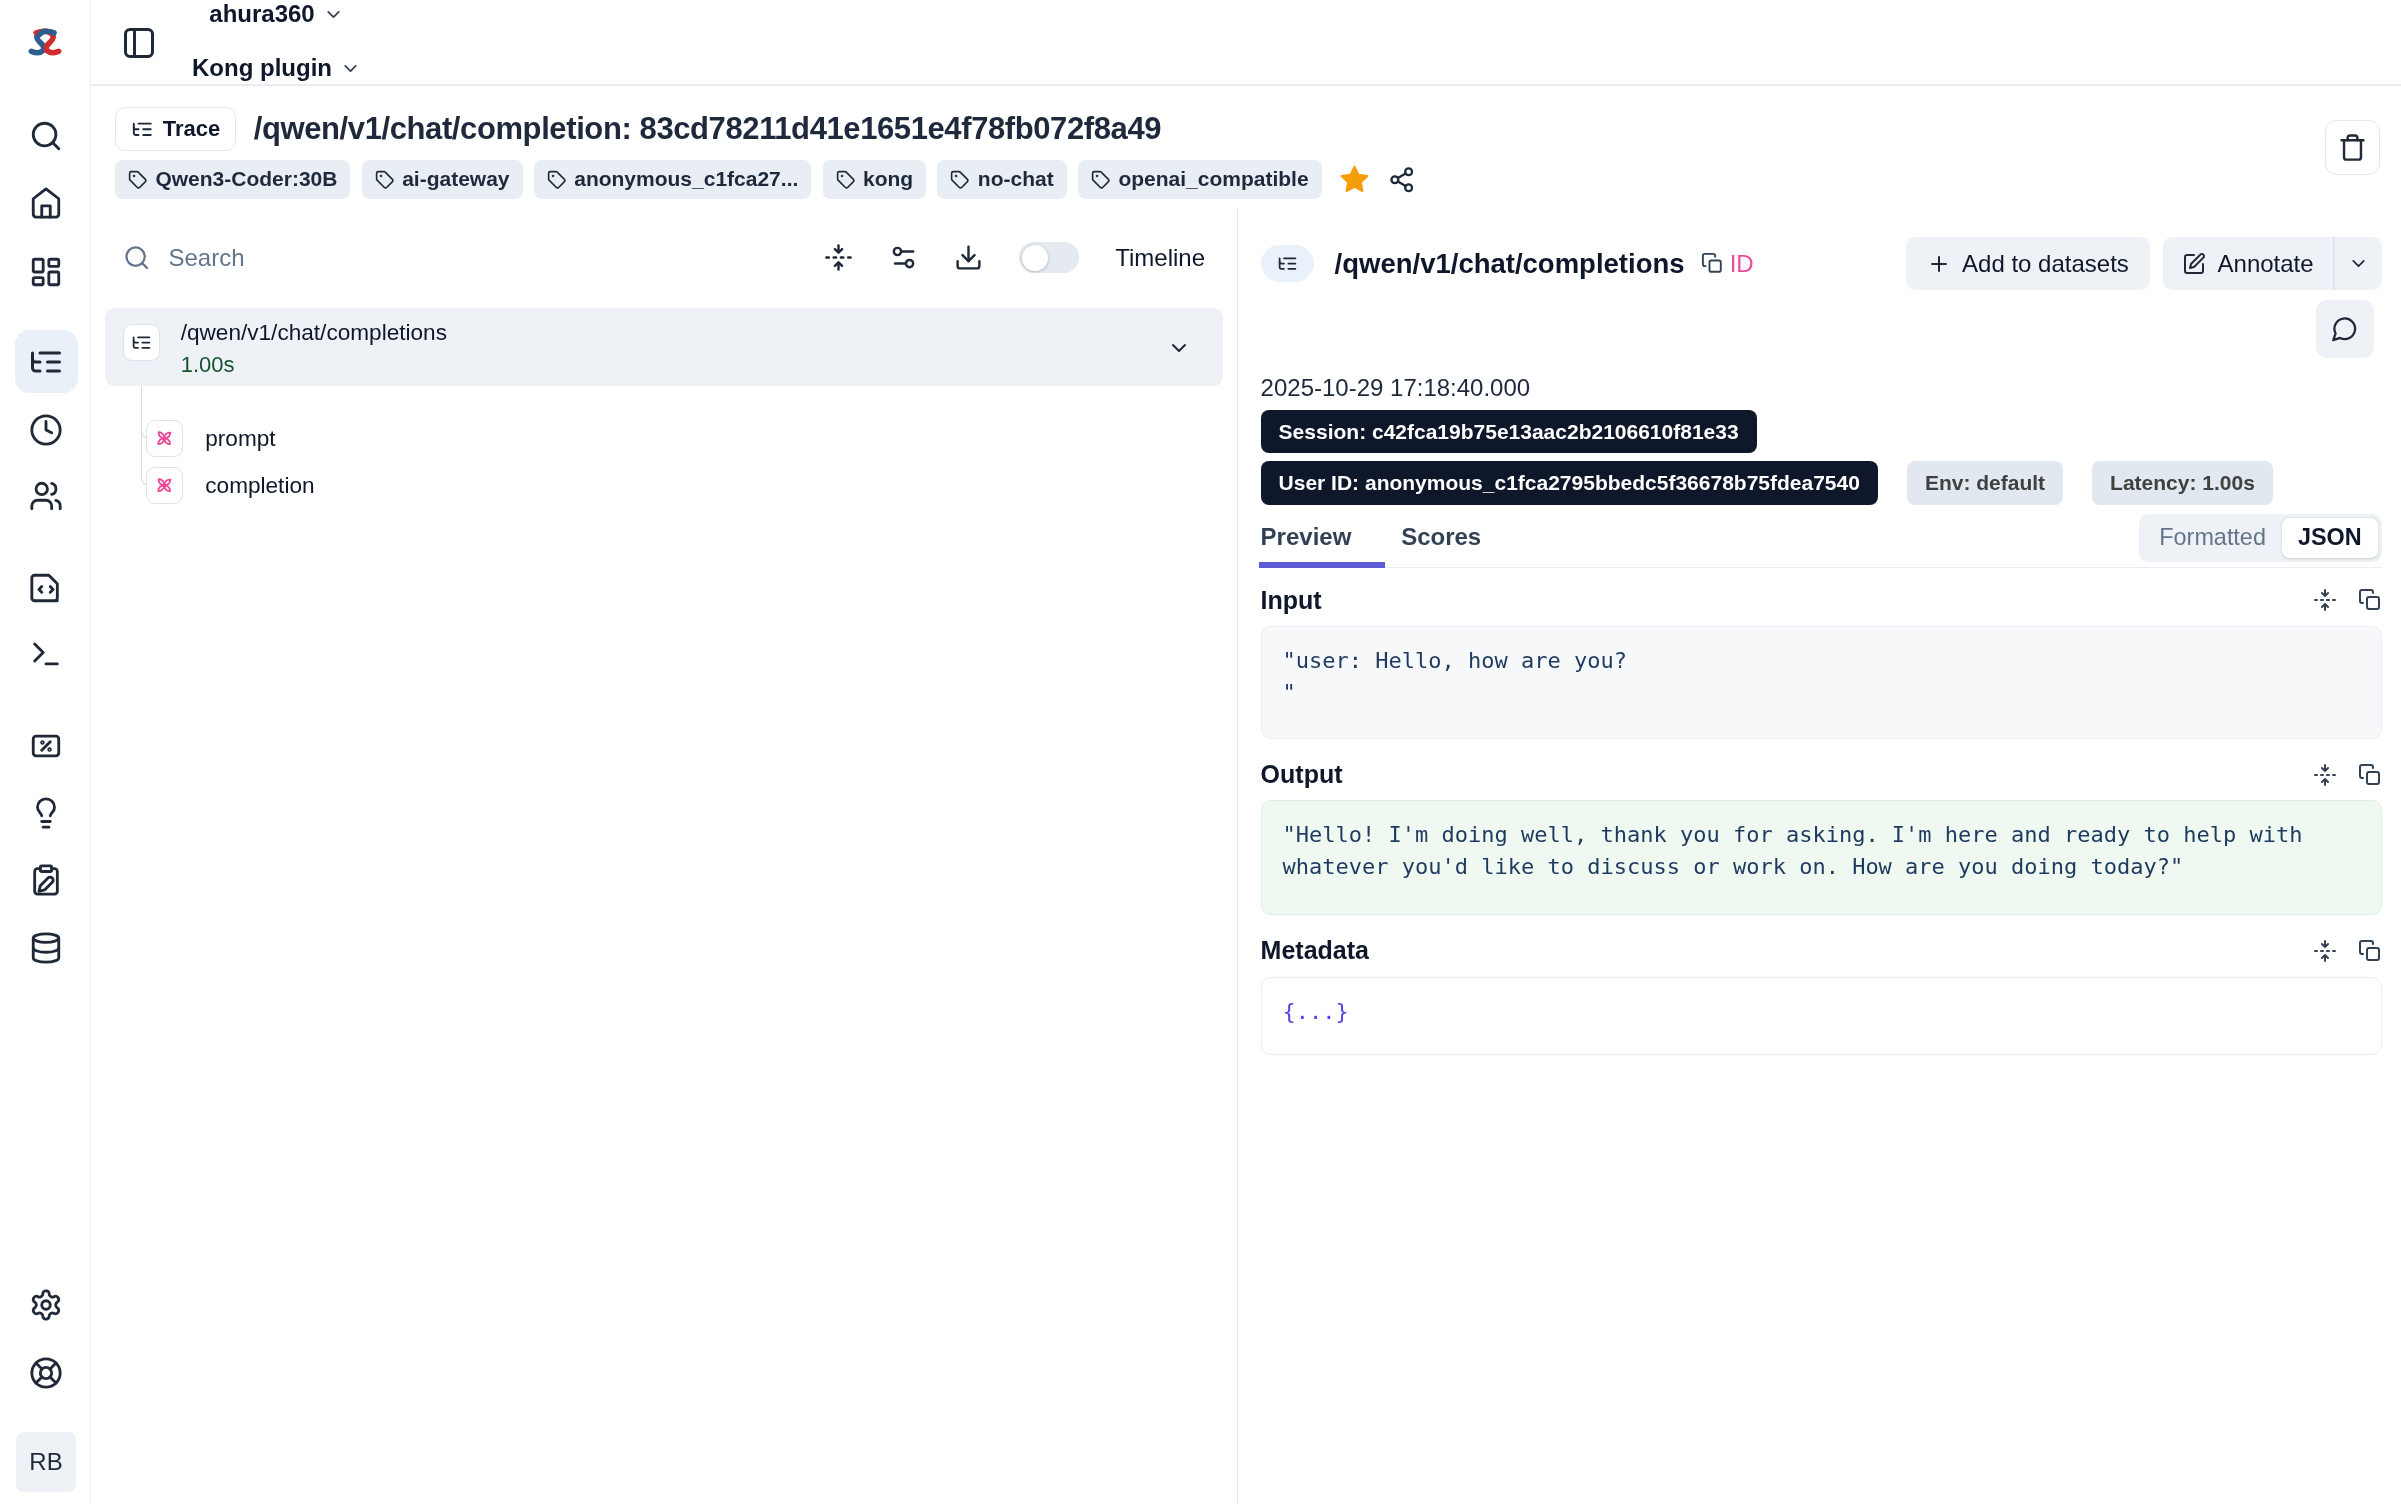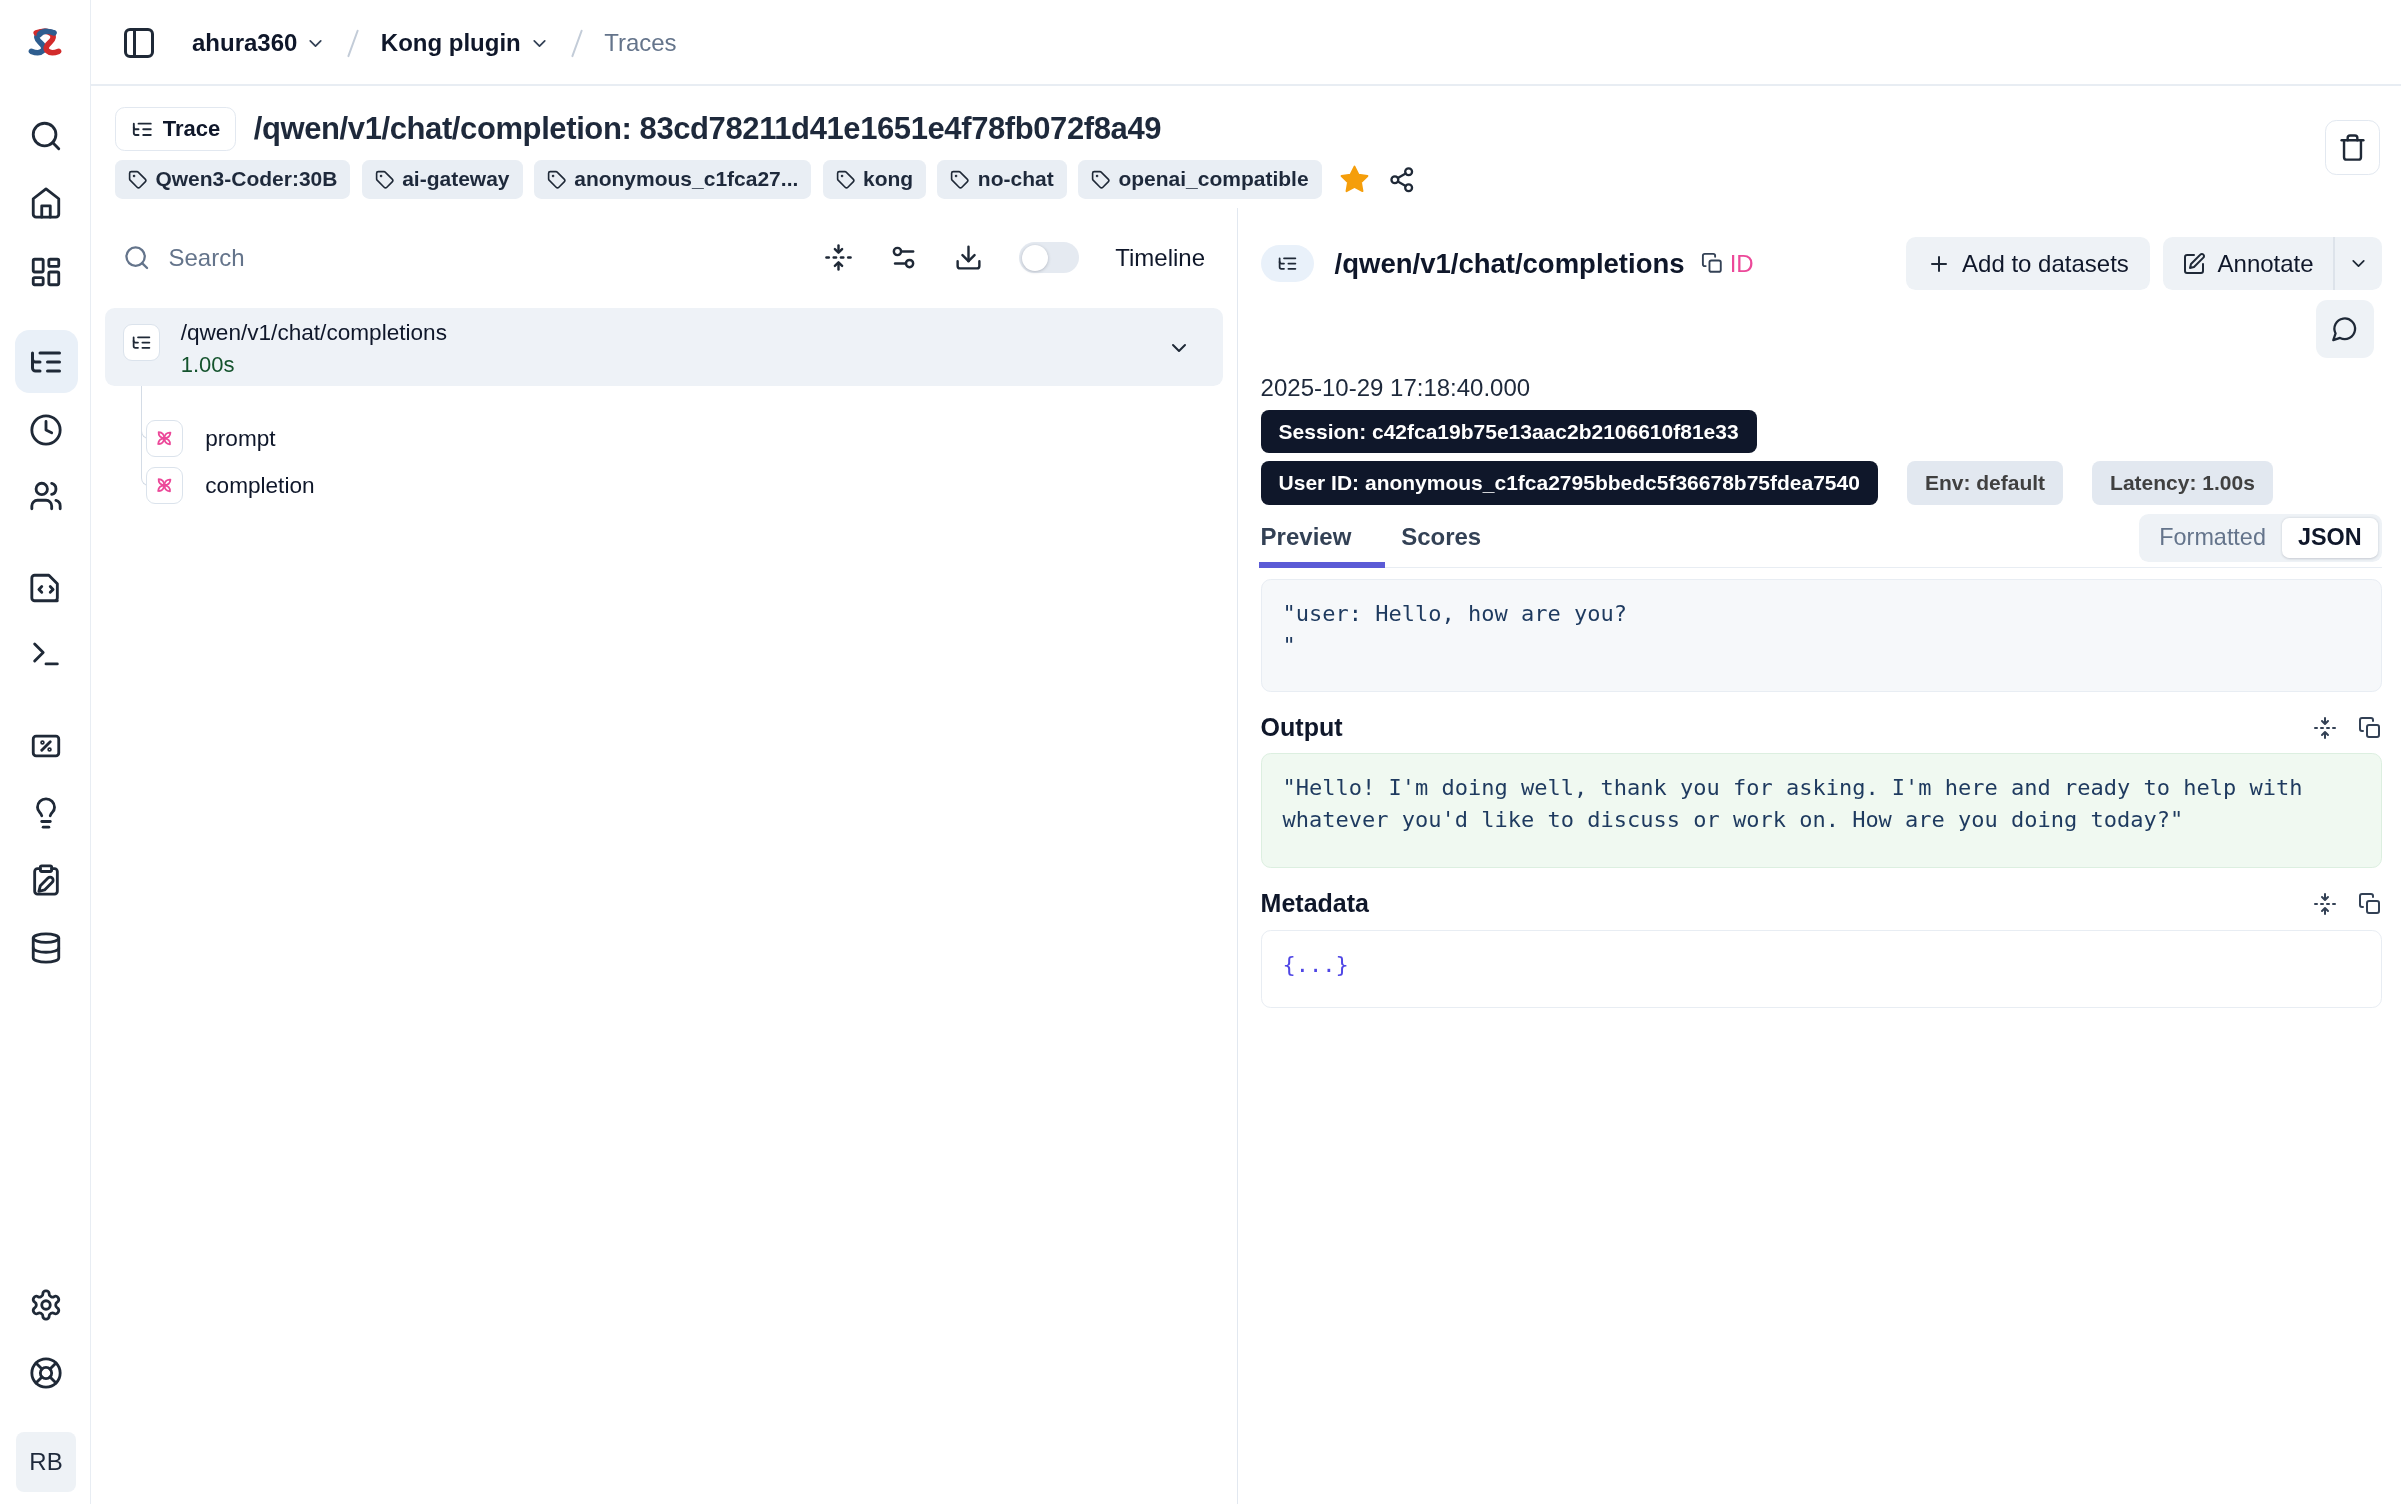--- a/index.html
+++ b/index.html
@@ -6,21 +6,21 @@
   html,body { width:2401px; height:1505px; background:#ffffff; font-family:"Liberation Sans", sans-serif; color:#0f172a; overflow:hidden; }
   svg { display:block; }
   .stroke-icon { fill:none; stroke:#1f2937; stroke-width:2; stroke-linecap:round; stroke-linejoin:round; }
   .muted-stroke { stroke:#334155; }
 
   
   .topbar { position:absolute; top:0; left:0; right:0; height:86px; display:flex; align-items:center; }
   .topbar-border { position:absolute; top:84px; left:91px; right:0; height:1.6px; background:#e8edf3; }
   .logo-box { position:absolute; left:22.6px; top:22.6px; width:45px; height:39px; display:flex; align-items:center; justify-content:center; }
   .panel-toggle { position:absolute; left:120px; top:24px; width:37px; height:37px; display:flex; align-items:center; justify-content:center; border-radius:8px; cursor:pointer; }
-  .breadcrumb { position:absolute; left:192px; top:0; height:86px; display:flex; align-items:center; gap:13px; }
+  .breadcrumb { position:absolute; left:192px; top:0; height:86px; display:flex; align-items:center; gap:13px;flex-direction:column; }
   .crumb { display:flex; align-items:center; gap:8px; font-size:24px; font-weight:600; color:#0f172a; cursor:pointer; }
   .crumb-sep { width:2.4px; height:29px; background:#c3ccd8; transform:rotate(20deg); margin:0 13px; border-radius:1.6px; }
   .crumb-current { font-size:24px; font-weight:500; color:#64748b; }
 
   
   .siderail { position:absolute; top:0; left:0; bottom:0; width:91px; background:#fff; border-right:1.6px solid #e8edf3; }
   .rail-item { position:absolute; left:22.6px; width:47px; height:47px; display:flex; align-items:center; justify-content:center; border-radius:9.7px; cursor:pointer; }
   .rail-active-bg { position:absolute; left:14.5px; width:63px; height:63px; background:#e9f0f8; border-radius:14.5px; }
   .rail-avatar { position:absolute; left:16px; width:60px; height:60px; background:#eef2f6; border-radius:8px; display:flex; align-items:center; justify-content:center; font-size:24px; font-weight:500; color:#1e293b; cursor:pointer; }
 
@@ -543,25 +543,22 @@
 
   <div class="rp-tabs">
     <div class="tab active">Preview</div>
     <div class="tab">Scores</div>
     <div class="fmt-toggle">
       <span class="fmt-opt">Formatted</span>
       <span class="fmt-opt selected">JSON</span>
     </div>
   </div>
 
-  <div class="code-box code-input">"user: Hello, how are you?
-"</div>
-
-  <div class="section-head" style="margin-top:21px;">
-    <span class="section-title">Output</span>
+  <div class="section-head">
+    <span class="section-title">Input</span>
     <span class="section-icons">
       <span class="icon-btn">
           <svg width="24" height="24" viewBox="0 0 24 24" class="stroke-icon muted-stroke">
             <path d="M12 22v-5"></path>
             <path d="M12 7V2"></path>
             <path d="m15 19-3-3-3 3"></path>
             <path d="m15 5-3 3-3-3"></path>
             <path d="M4 12H2"></path>
             <path d="M10 12H8"></path>
             <path d="M16 12h-2"></path>
@@ -569,24 +566,25 @@
           </svg>
         </span>
       <span class="icon-btn">
           <svg width="24" height="24" viewBox="0 0 24 24" class="stroke-icon muted-stroke">
             <rect x="9" y="9" width="12" height="12" rx="2"></rect>
             <path d="M5 15H4a2 2 0 0 1-2-2V4a2 2 0 0 1 2-2h9a2 2 0 0 1 2 2v1"></path>
           </svg>
         </span>
     </span>
   </div>
-  <div class="code-box code-output">"Hello! I'm doing well, thank you for asking. I'm here and ready to help with whatever you'd like to discuss or work on. How are you doing today?"</div>
+  <div class="code-box code-input">"user: Hello, how are you?
+"</div>
 
   <div class="section-head" style="margin-top:21px;">
-    <span class="section-title">Metadata</span>
+    <span class="section-title">Output</span>
     <span class="section-icons">
       <span class="icon-btn">
           <svg width="24" height="24" viewBox="0 0 24 24" class="stroke-icon muted-stroke">
             <path d="M12 22v-5"></path>
             <path d="M12 7V2"></path>
             <path d="m15 19-3-3-3 3"></path>
             <path d="m15 5-3 3-3-3"></path>
             <path d="M4 12H2"></path>
             <path d="M10 12H8"></path>
             <path d="M16 12h-2"></path>
@@ -594,15 +592,40 @@
           </svg>
         </span>
       <span class="icon-btn">
           <svg width="24" height="24" viewBox="0 0 24 24" class="stroke-icon muted-stroke">
             <rect x="9" y="9" width="12" height="12" rx="2"></rect>
             <path d="M5 15H4a2 2 0 0 1-2-2V4a2 2 0 0 1 2-2h9a2 2 0 0 1 2 2v1"></path>
           </svg>
         </span>
     </span>
   </div>
+  <div class="code-box code-output">"Hello! I'm doing well, thank you for asking. I'm here and ready to help with whatever you'd like to discuss or work on. How are you doing today?"</div>
+
+  <div class="section-head" style="margin-top:21px;">
+    <span class="section-title">Metadata</span>
+    <span class="section-icons">
+      <span class="icon-btn">
+          <svg width="24" height="24" viewBox="0 0 24 24" class="stroke-icon muted-stroke">
+            <path d="M12 22v-5"></path>
+            <path d="M12 7V2"></path>
+            <path d="m15 19-3-3-3 3"></path>
+            <path d="m15 5-3 3-3-3"></path>
+            <path d="M4 12H2"></path>
+            <path d="M10 12H8"></path>
+            <path d="M16 12h-2"></path>
+            <path d="M22 12h-2"></path>
+          </svg>
+        </span>
+      <span class="icon-btn">
+          <svg width="24" height="24" viewBox="0 0 24 24" class="stroke-icon muted-stroke">
+            <rect x="9" y="9" width="12" height="12" rx="2"></rect>
+            <path d="M5 15H4a2 2 0 0 1-2-2V4a2 2 0 0 1 2-2h9a2 2 0 0 1 2 2v1"></path>
+          </svg>
+        </span>
+    </span>
+  </div>
   <div class="code-box code-meta">{...}</div>
 </section>
 
 
 </body></html>

